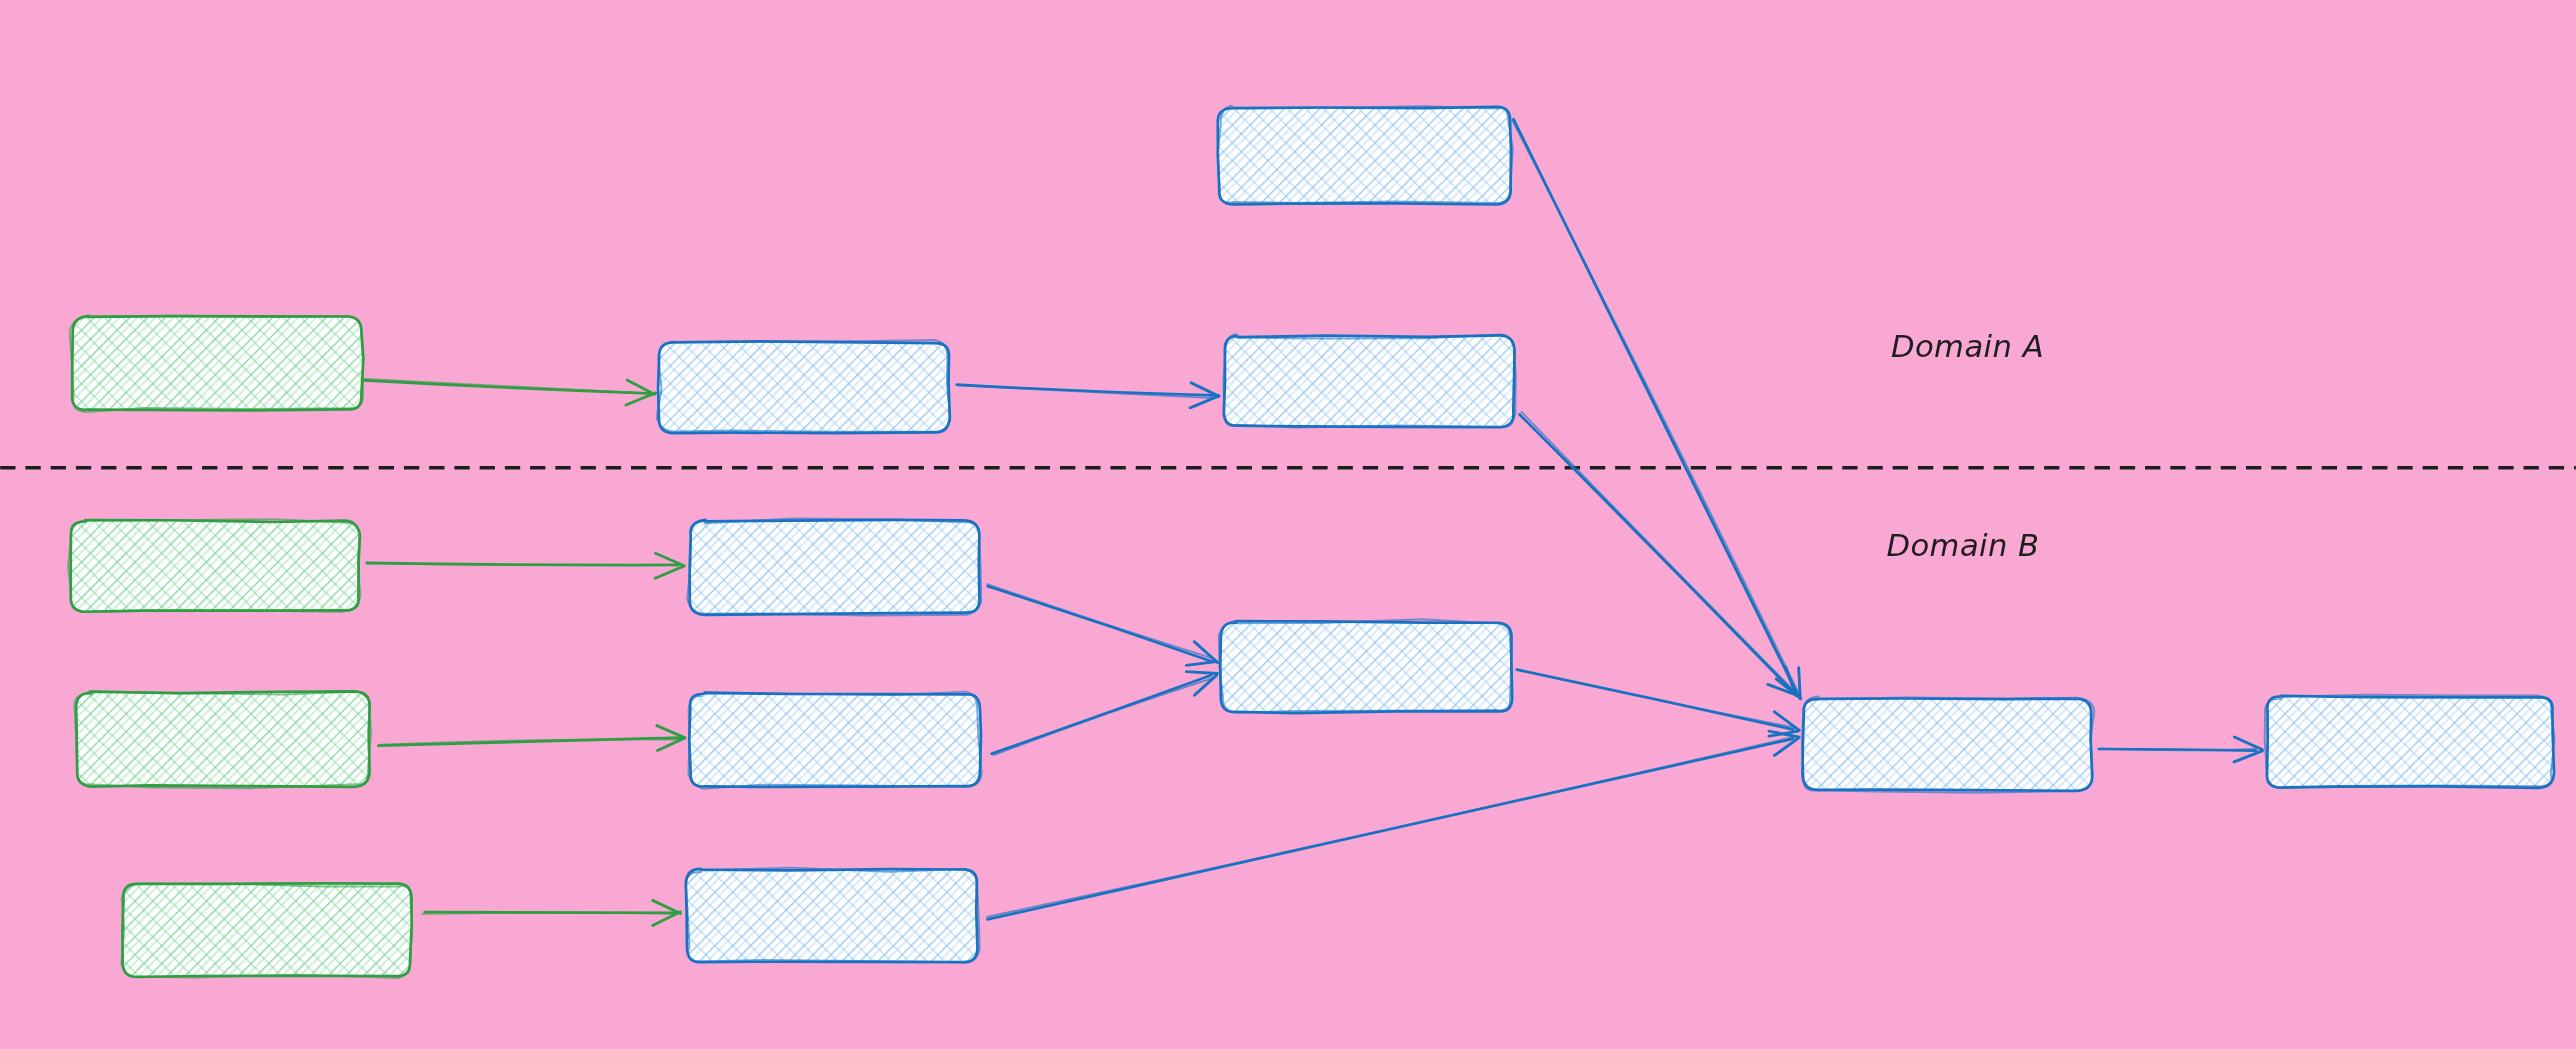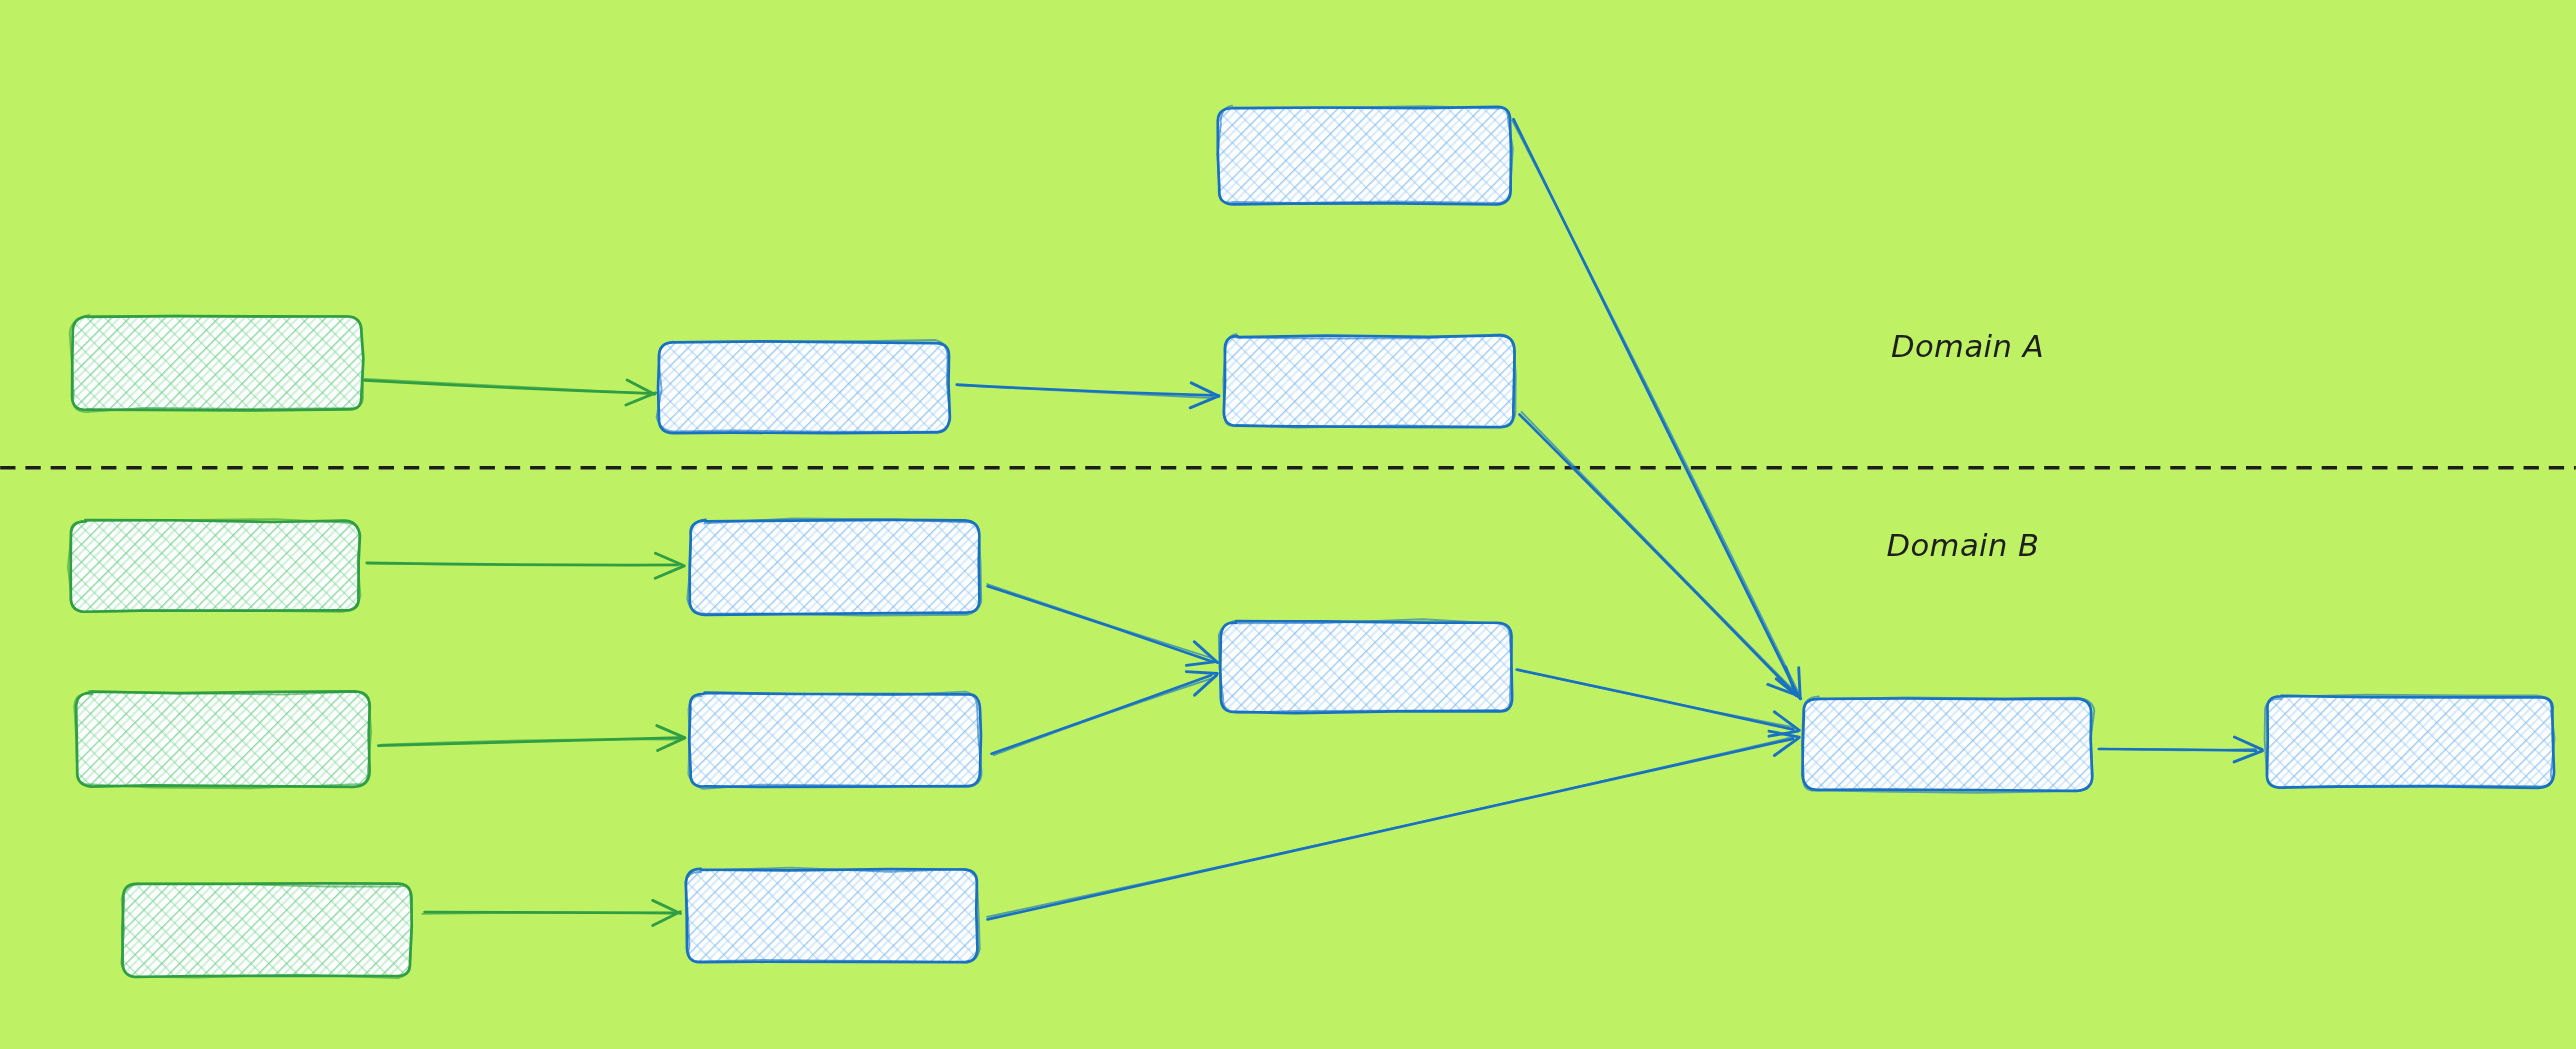--- a/index.html
+++ b/index.html
@@ -8,21 +8,21 @@
     padding: 0;
     background: #ffffff;
   }
   body {
     font-family: "Liberation Sans", sans-serif;
   }
   #canvas-root {
     position: relative;
     width: 2576px;
     height: 1049px;
-    background: #bef264;
+    background: #f9a8d4;
     overflow: hidden;
   }
   #diagram-svg {
     position: absolute;
     top: 0;
     left: 0;
     width: 2576px;
     height: 1049px;
     display: block;
   }

